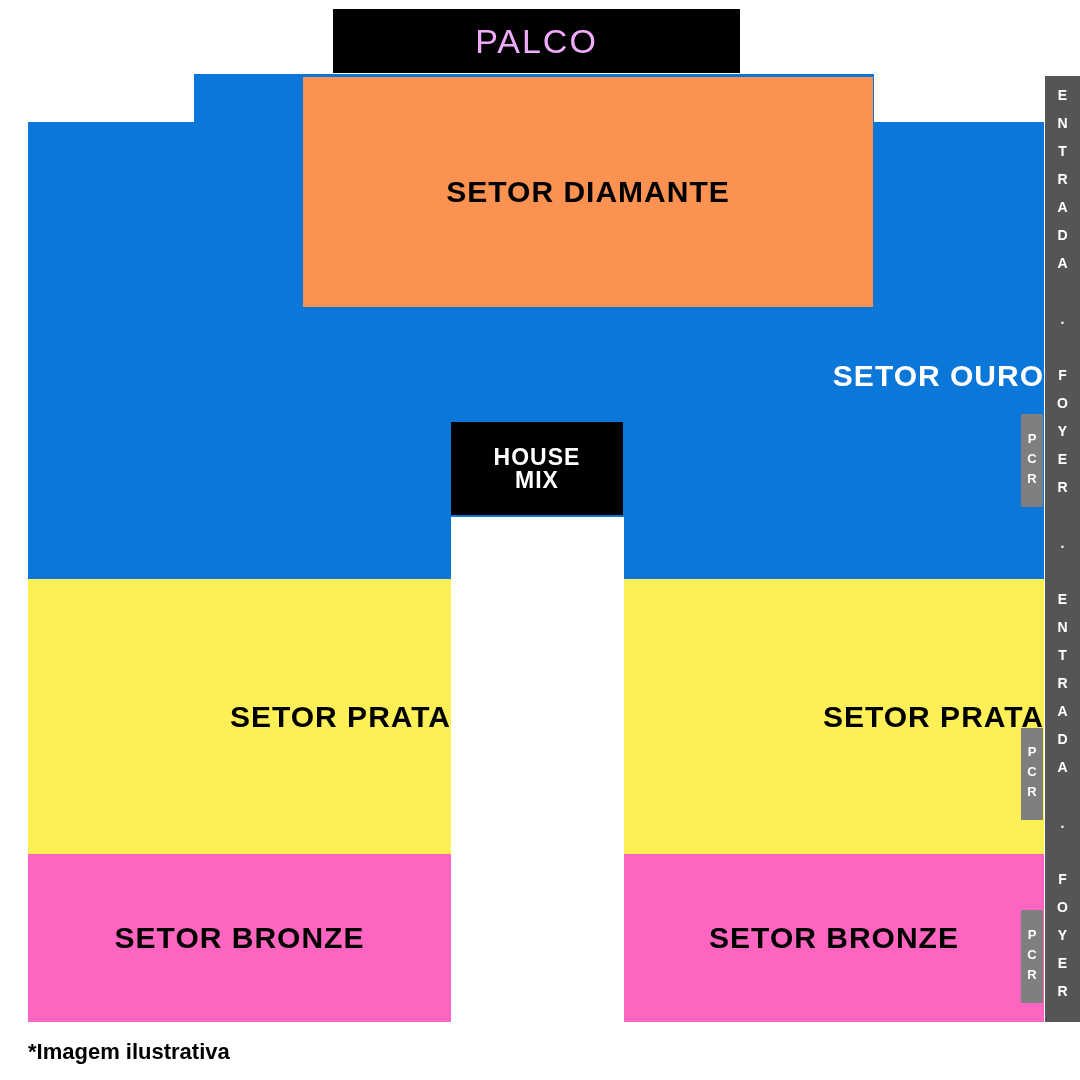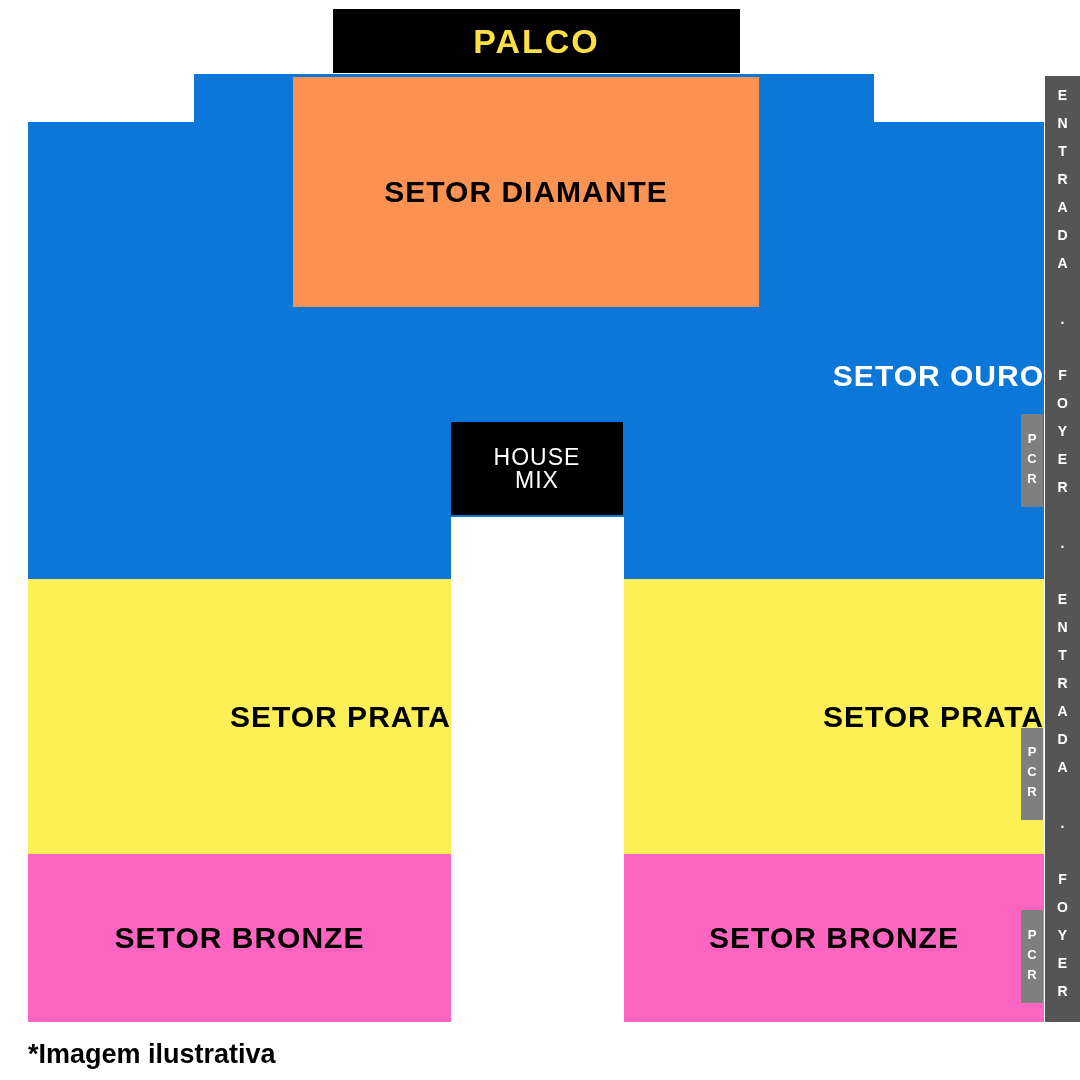--- a/index.html
+++ b/index.html
@@ -17,30 +17,30 @@
   }
   .abs { position: absolute; }
 
   
   .stage {
     left: 333px; top: 9px; width: 407px; height: 64px;
     background: #000000;
     display: flex; align-items: center; justify-content: center;
   }
   .stage-label {
-    color: #fde047; font-size: 34px; font-weight: bold; letter-spacing: 2px;
+    color: #f0abfc; font-size: 34px; font-weight: normal; letter-spacing: 2px;
   }
 
   
   .ouro-band { left: 194px; top: 74px; width: 680px; height: 50px; background: #0b77d9; }
   .ouro-main { left: 28px;  top: 122px; width: 1016px; height: 457px; background: #0b77d9; }
 
   
   .diamante {
-    left: 293px; top: 77px; width: 466px; height: 230px;
+    left: 303px; top: 77px; width: 570px; height: 230px;
     background: #fb9252;
     display: flex; align-items: center; justify-content: center; text-align: right;
   }
   .sector-label { color: #000000; font-size: 30px; font-weight: bold; letter-spacing: 1px; }
 
   .ouro-label-wrap {
     left: 28px; top: 356px; width: 1016px; height: 40px;
     display: flex; align-items: center; justify-content: flex-end;
   }
   .ouro-label { color: #ffffff; font-size: 30px; font-weight: bold; letter-spacing: 1px; }
@@ -48,21 +48,21 @@
   
   .aisle { left: 451px; top: 517px; width: 173px; height: 62px; background: #ffffff; }
 
   
   .house-mix {
     left: 451px; top: 422px; width: 172px; height: 93px;
     background: #000000;
     display: flex; align-items: center; justify-content: center;
   }
   .house-mix-label {
-    color: #ffffff; font-size: 23px; font-weight: normal; letter-spacing: 1px;
+    color: #ffffff; font-size: 23px; font-weight: bold; letter-spacing: 1px;
     text-align: center; line-height: 1.0; white-space: pre-line;
   }
 
   
   .prata { background: #fcf056; display: flex; align-items: center; justify-content: flex-end; }
   .prata-left  { left: 28px;  top: 579px; width: 423px; height: 275px; }
   .prata-right { left: 624px; top: 579px; width: 420px; height: 275px; }
 
   
   .bronze { background: #fd65c1; display: flex; align-items: center; justify-content: center; }
@@ -93,21 +93,21 @@
   .pcr-3 { top: 910px; }
   .pcr-text {
     writing-mode: vertical-rl;
     text-orientation: upright;
     color: #ffffff; font-size: 13px; font-weight: bold; letter-spacing: 5px;
   }
 
   
   .note {
     left: 28px; top: 1039px;
-    color: #000000; font-size: 27px; font-weight: bold;
+    color: #000000; font-size: 22px; font-weight: bold;
   }
 </style>
 </head>
 <body>
 
 <div id="canvas">
 
   <div class="abs stage">
     <span class="stage-label">PALCO</span>
   </div>

